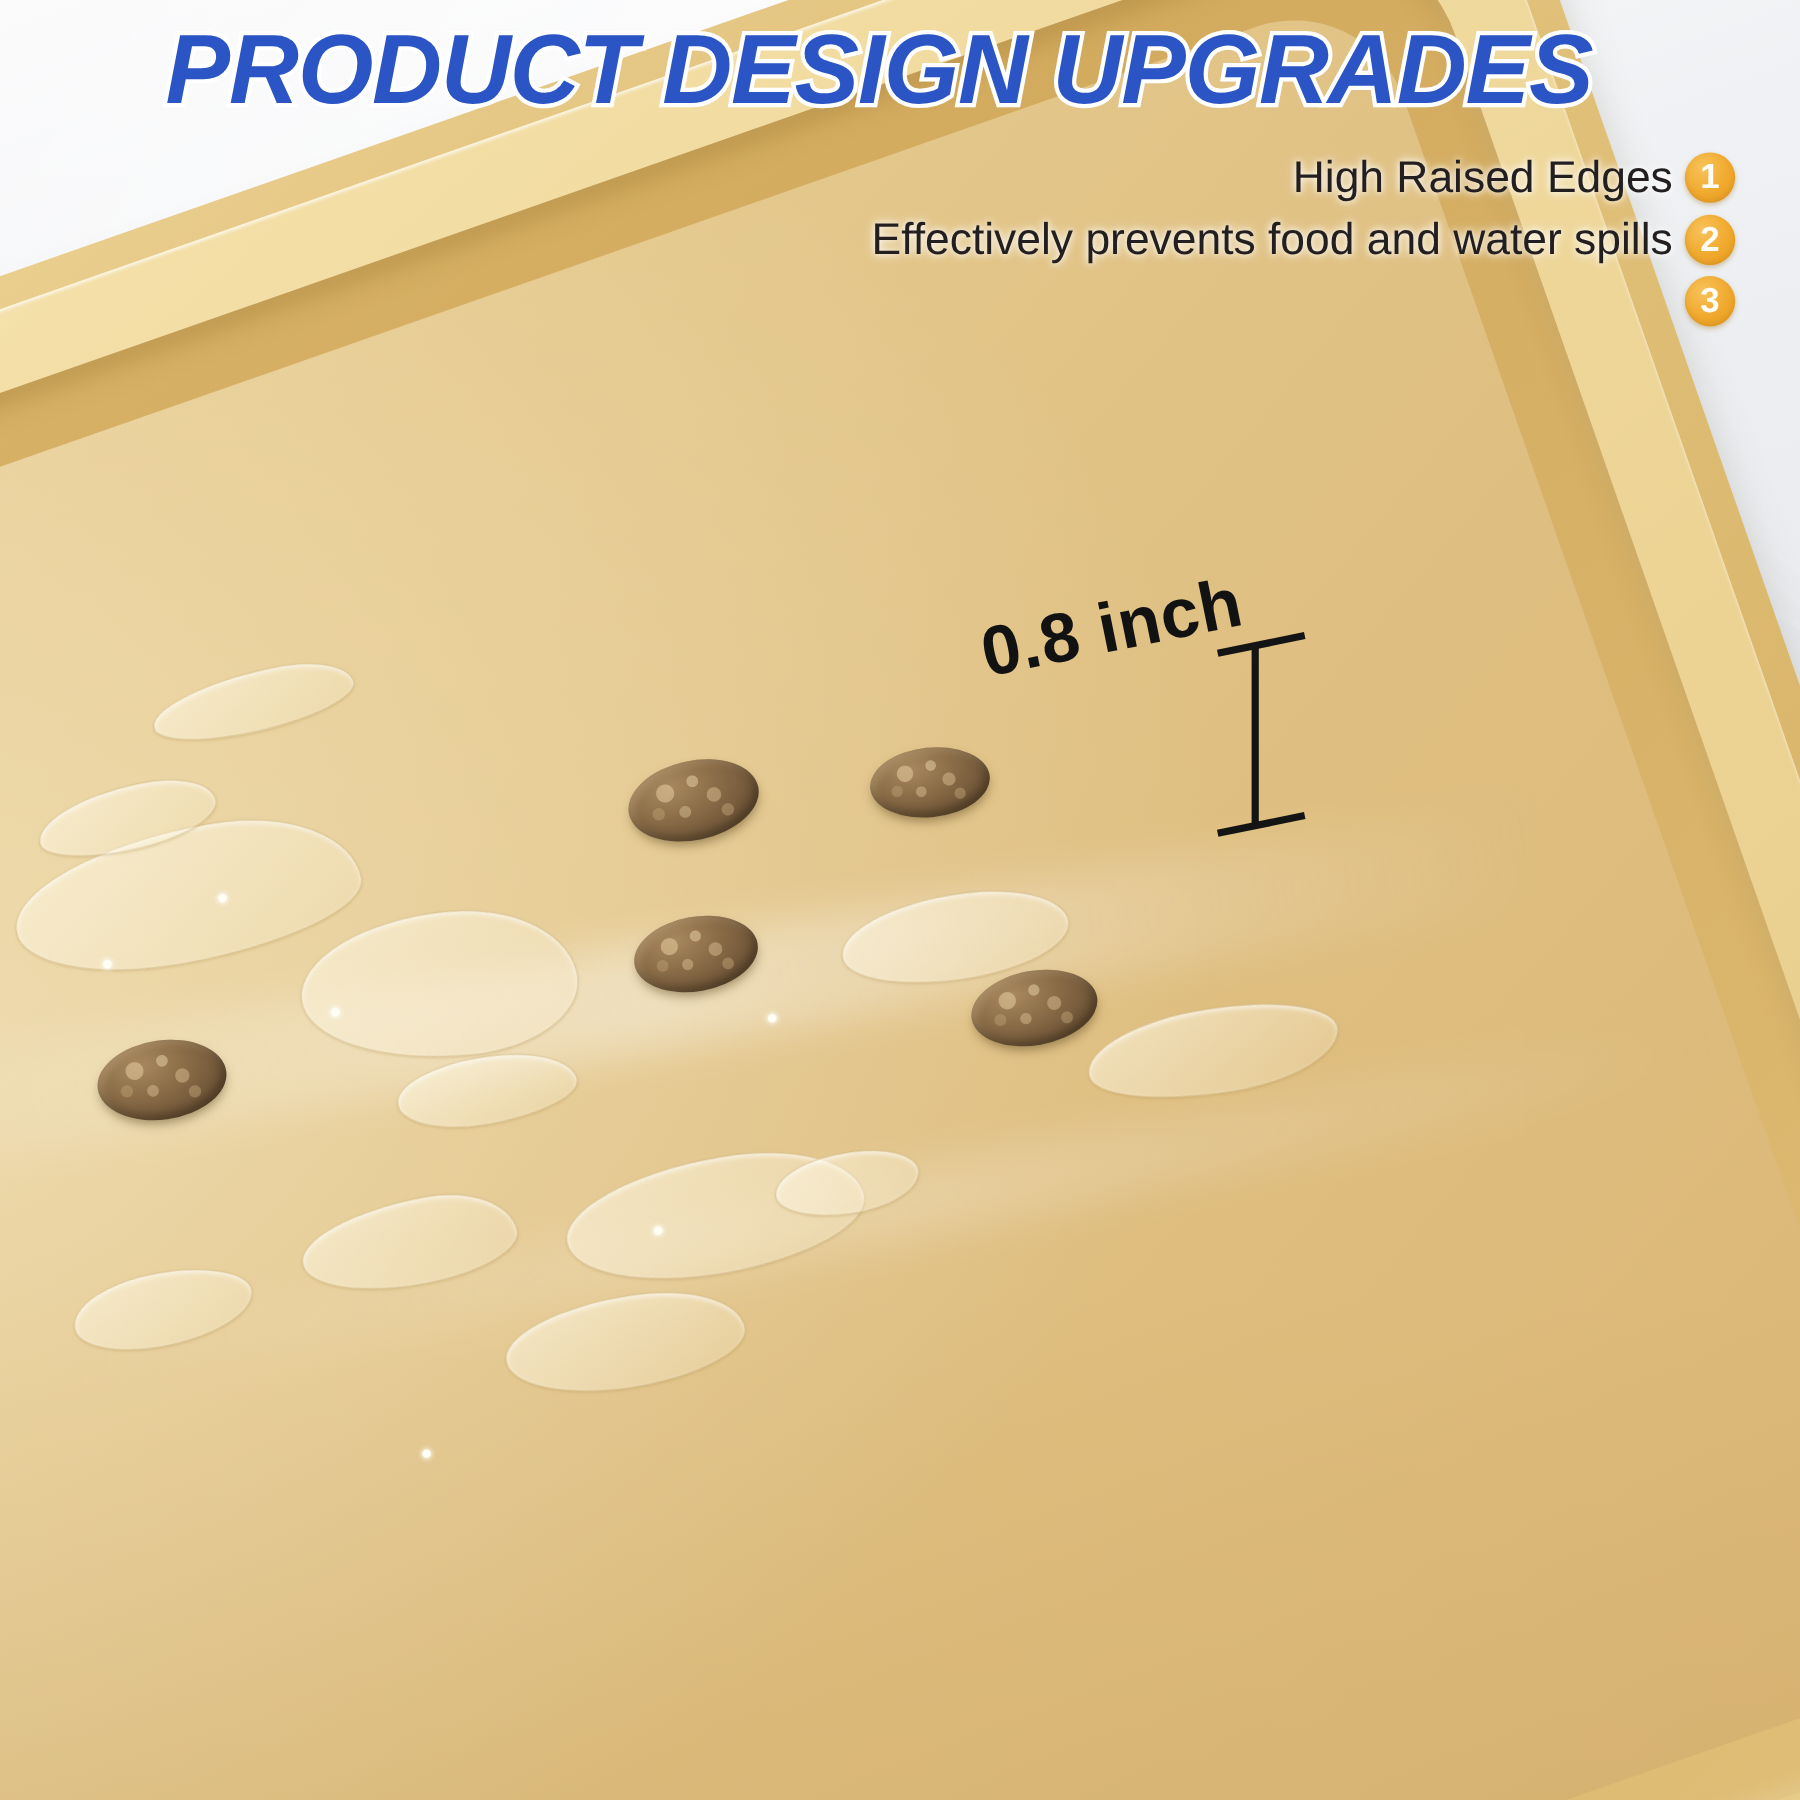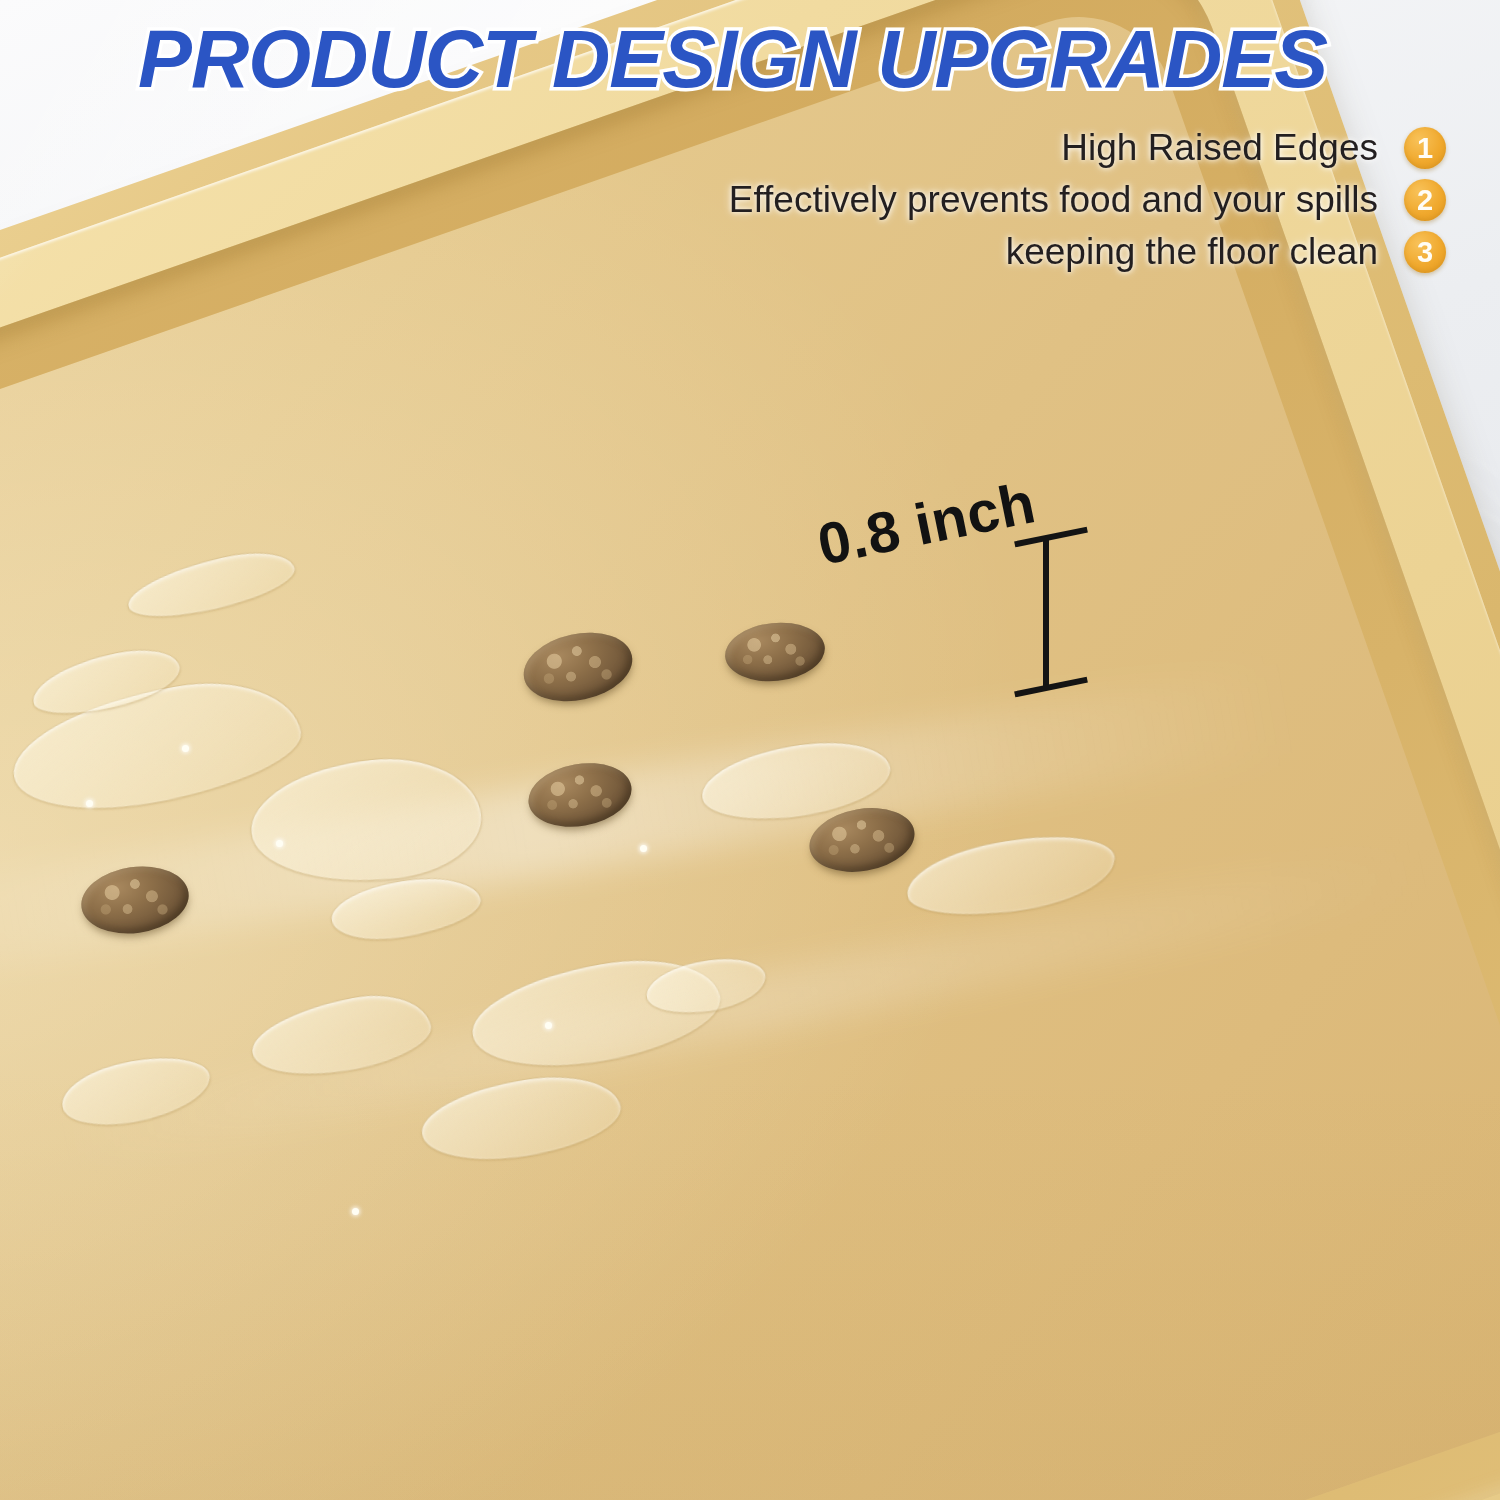--- a/index.html
+++ b/index.html
@@ -95,21 +95,21 @@
       font-size:82px;line-height:86px;font-weight:bold;font-style:italic;
       color:#2b55c4;letter-spacing:-1px;
       transform:scaleX(.985);transform-origin:left center;
       -webkit-text-stroke:7px #ffffff;paint-order:stroke fill;
       text-shadow:0 0 2px rgba(255,255,255,.9);
       white-space:nowrap;}
 
   
   .features{position:absolute;right:54px;top:126px;width:920px;
       display:flex;flex-direction:column;align-items:flex-end;gap:8px;}
-  .feature{display:flex;align-items:center;gap:26px;}
+  .feature{display:flex;align-items:center;gap:10px;}
   .feature-text{font-size:37px;line-height:44px;color:#231f20;white-space:nowrap;
       text-shadow:0 0 5px rgba(255,255,255,.95), 0 0 10px rgba(255,255,255,.8);}
   .badge{width:42px;height:42px;border-radius:50%;flex:0 0 42px;
       background:radial-gradient(circle at 36% 30%, #f8c259 0%, #f0a92e 55%, #e59a1f 100%);
       color:#fffdf6;font-size:29px;font-weight:bold;line-height:42px;text-align:center;
       box-shadow:0 2px 4px rgba(150,105,20,.35), inset 0 -2px 4px rgba(190,130,25,.35);}
 </style>
 </head>
 <body>
 
@@ -170,22 +170,21 @@
   </div>
 
   <div class="title">PRODUCT DESIGN UPGRADES</div>
 
   <div class="features" id="feature-list">
       <div class="feature">
         <div class="feature-text">High Raised Edges</div>
         <div class="badge">1</div>
       </div>
       <div class="feature">
-        <div class="feature-text">Effectively prevents food and your spills</div>
+        <div class="feature-text">Effectively prevents food and water spills</div>
         <div class="badge">2</div>
       </div>
       <div class="feature">
-        <div class="feature-text">keeping the floor clean</div>
         <div class="badge">3</div>
       </div>
     </div>
 
 </div>
 
 </body></html>

